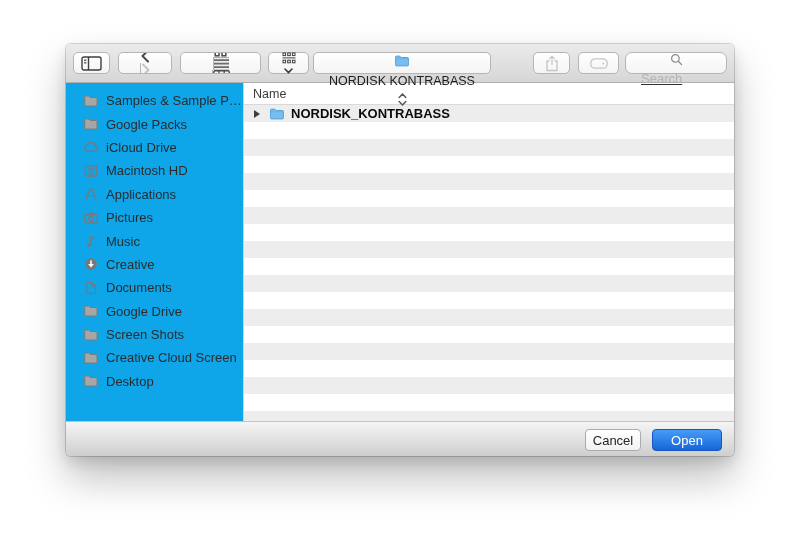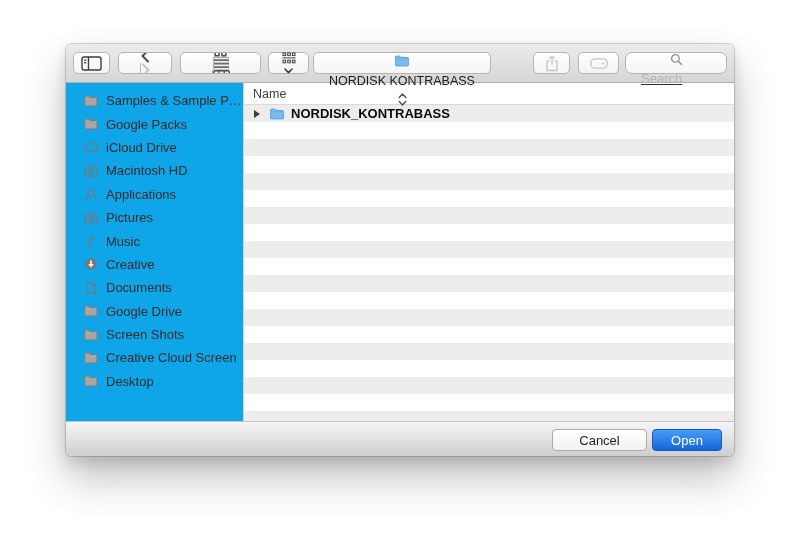--- a/index.html
+++ b/index.html
@@ -78,21 +78,21 @@
   .footer{
     flex:0 0 35px;box-sizing:border-box;position:relative;
     border-top:1px solid #c2c2c2;background:linear-gradient(#f5f5f5,#cfcece);
     border-radius:0 0 5px 5px;
   }
   .btn{
     position:absolute;top:7px;height:22px;box-sizing:border-box;border-radius:4px;
     display:flex;align-items:center;justify-content:center;font-size:13px;cursor:default;
   }
   .btn-cancel{
-    right:87px;width:95px;background:linear-gradient(#ffffff,#f2f2f2);
+    right:93px;width:56px;background:linear-gradient(#ffffff,#f2f2f2);
     border:1px solid #ababab;color:#242424;
   }
   .btn-open{
     right:12px;width:70px;color:#fff;
     background:linear-gradient(var(--blue-top,#469cf6),var(--blue-bottom,#1765d9));
     border:1px solid #1a55bd;
   }
 </style>
 </head>
 <body>

